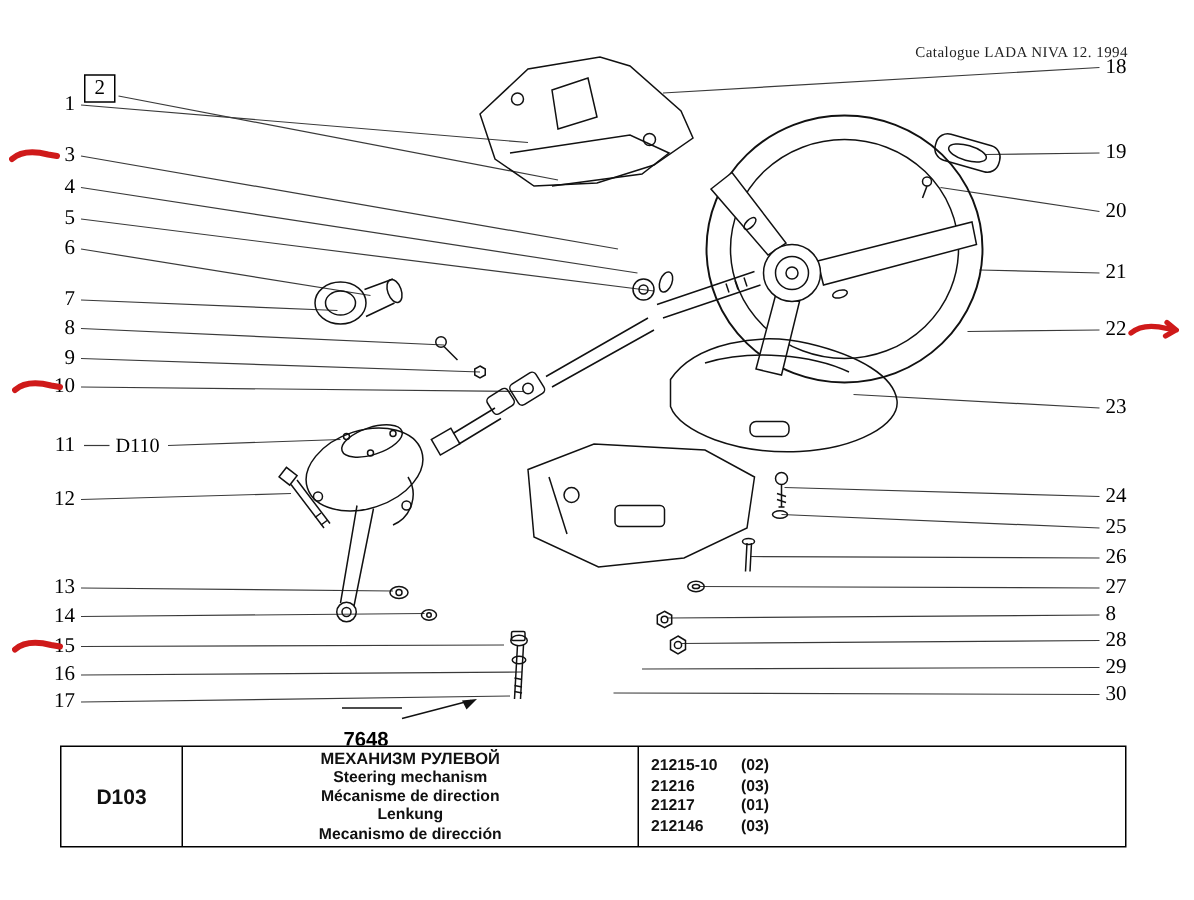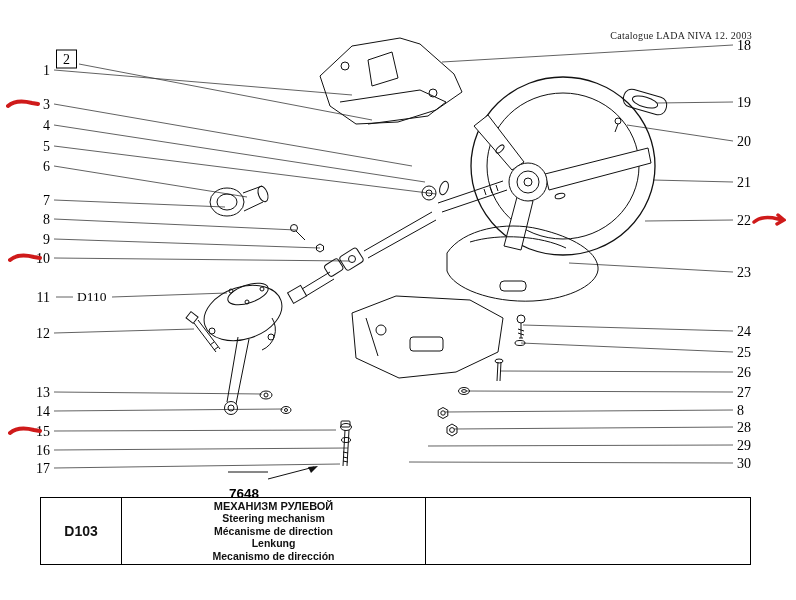--- a/index.html
+++ b/index.html
@@ -203,21 +203,21 @@
       </g>
 
       <g>
         <line x1="228" y1="472" x2="268" y2="472"></line>
         <line x1="268" y1="479" x2="314" y2="467"></line>
         <polygon points="318,466 308,467 311,473" fill="#111" stroke="none"></polygon>
       </g>
     </g>
   </svg>
 
-  <div class="cat-title">Catalogue LADA NIVA 12. 2003</div>
+  <div class="cat-title">Catalogue LADA NIVA 12. 1994</div>
 
   <div id="callouts">
       <div class="co co-l" style="top: 70px;">1</div>
       <div class="co co-l co-box" style="top: 59px;">2</div>
       <div class="co co-l" style="top: 104px;">3</div>
       <div class="co co-l" style="top: 125px;">4</div>
       <div class="co co-l" style="top: 146px;">5</div>
       <div class="co co-l" style="top: 166px;">6</div>
       <div class="co co-l" style="top: 200px;">7</div>
       <div class="co co-l" style="top: 219px;">8</div>
@@ -273,17 +273,23 @@
   <div class="ptable">
     <div class="cell code">D103</div>
     <div class="cell desc">
       <div class="l0">МЕХАНИЗМ РУЛЕВОЙ</div>
       <div>Steering mechanism</div>
       <div>Mécanisme de direction</div>
       <div>Lenkung</div>
       <div>Mecanismo de dirección</div>
     </div>
     <div class="cell parts">
+      <div class="pcol" id="pcol1">
+          <div class="prow"><span class="pnum">21215-10</span><span class="pqty">(02)</span></div>
+          <div class="prow"><span class="pnum">21216</span><span class="pqty">(03)</span></div>
+          <div class="prow"><span class="pnum">21217</span><span class="pqty">(01)</span></div>
+          <div class="prow"><span class="pnum">212146</span><span class="pqty">(03)</span></div>
+        </div>
     </div>
   </div>
 
 
 </div>
 
 </body></html>

